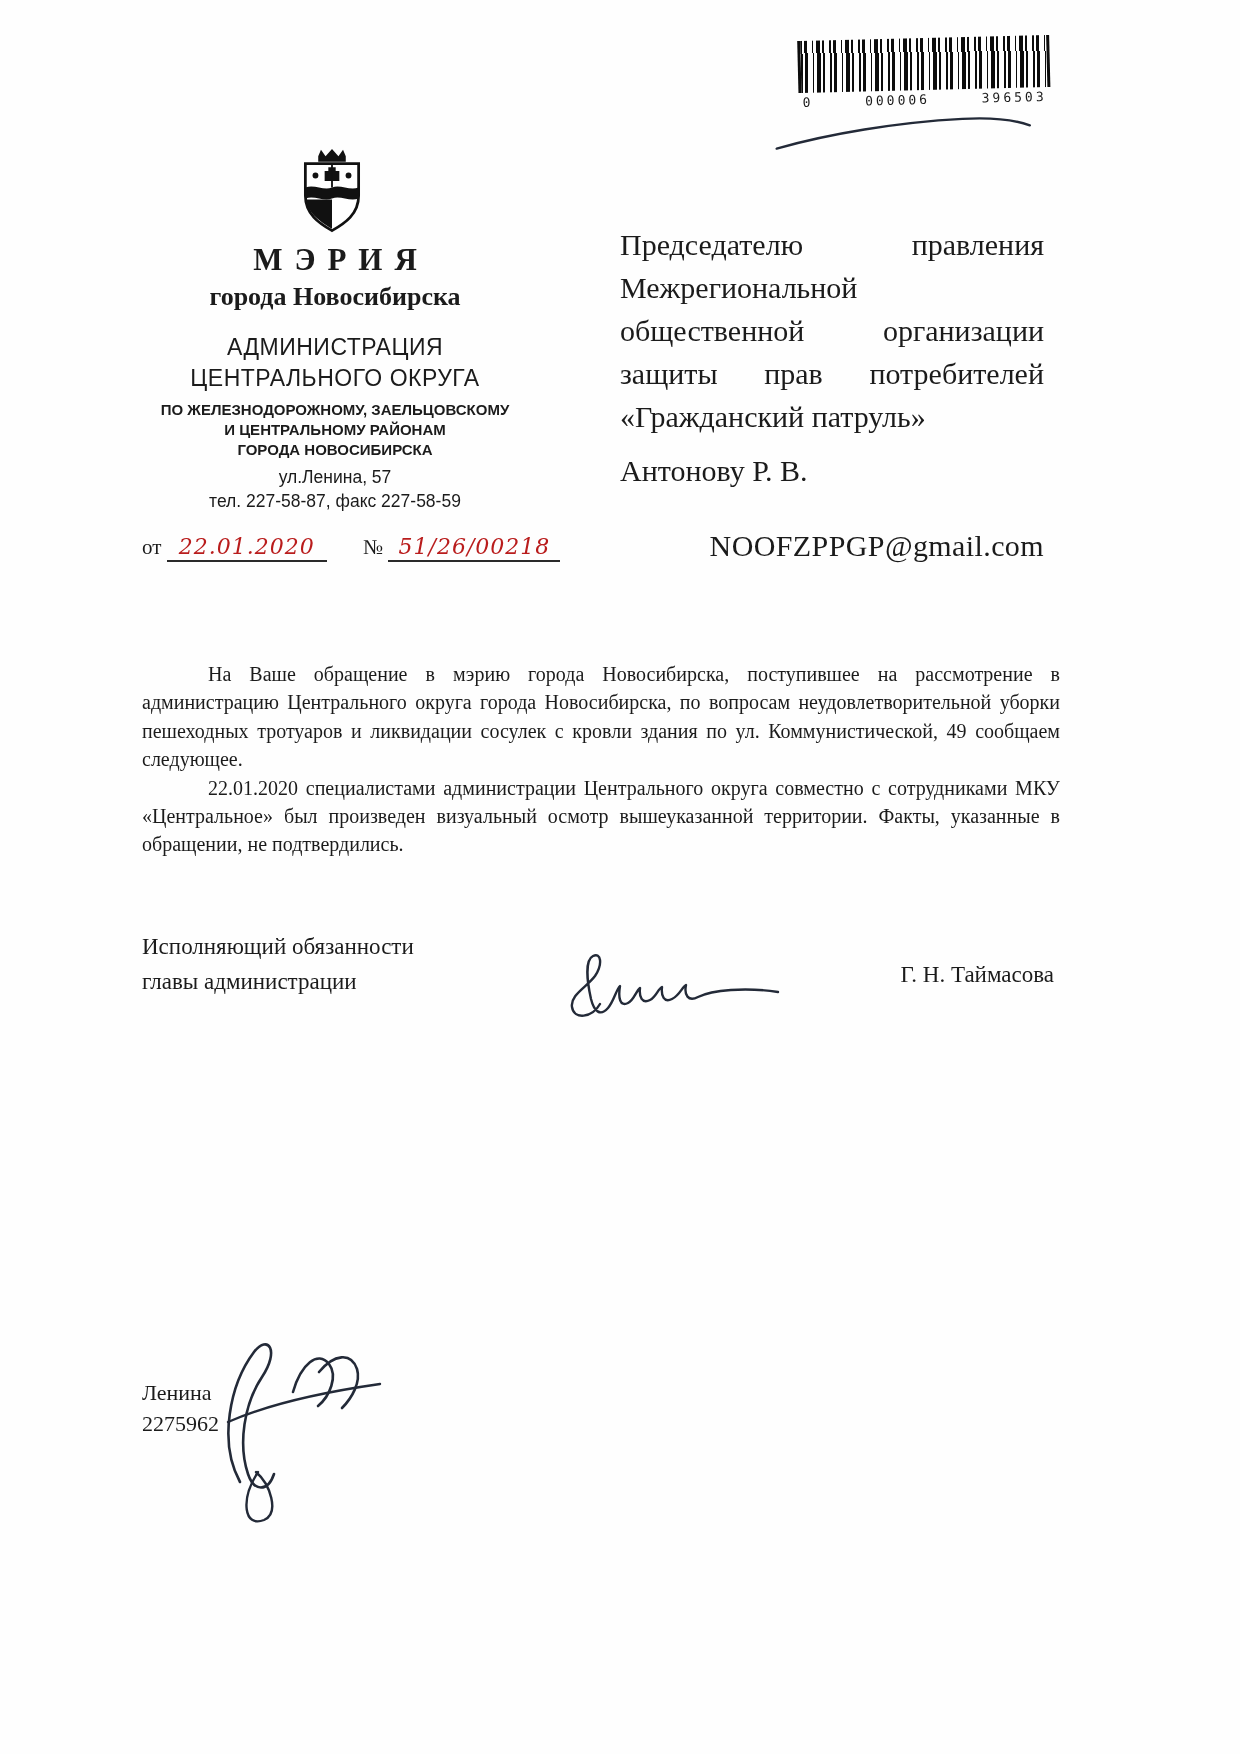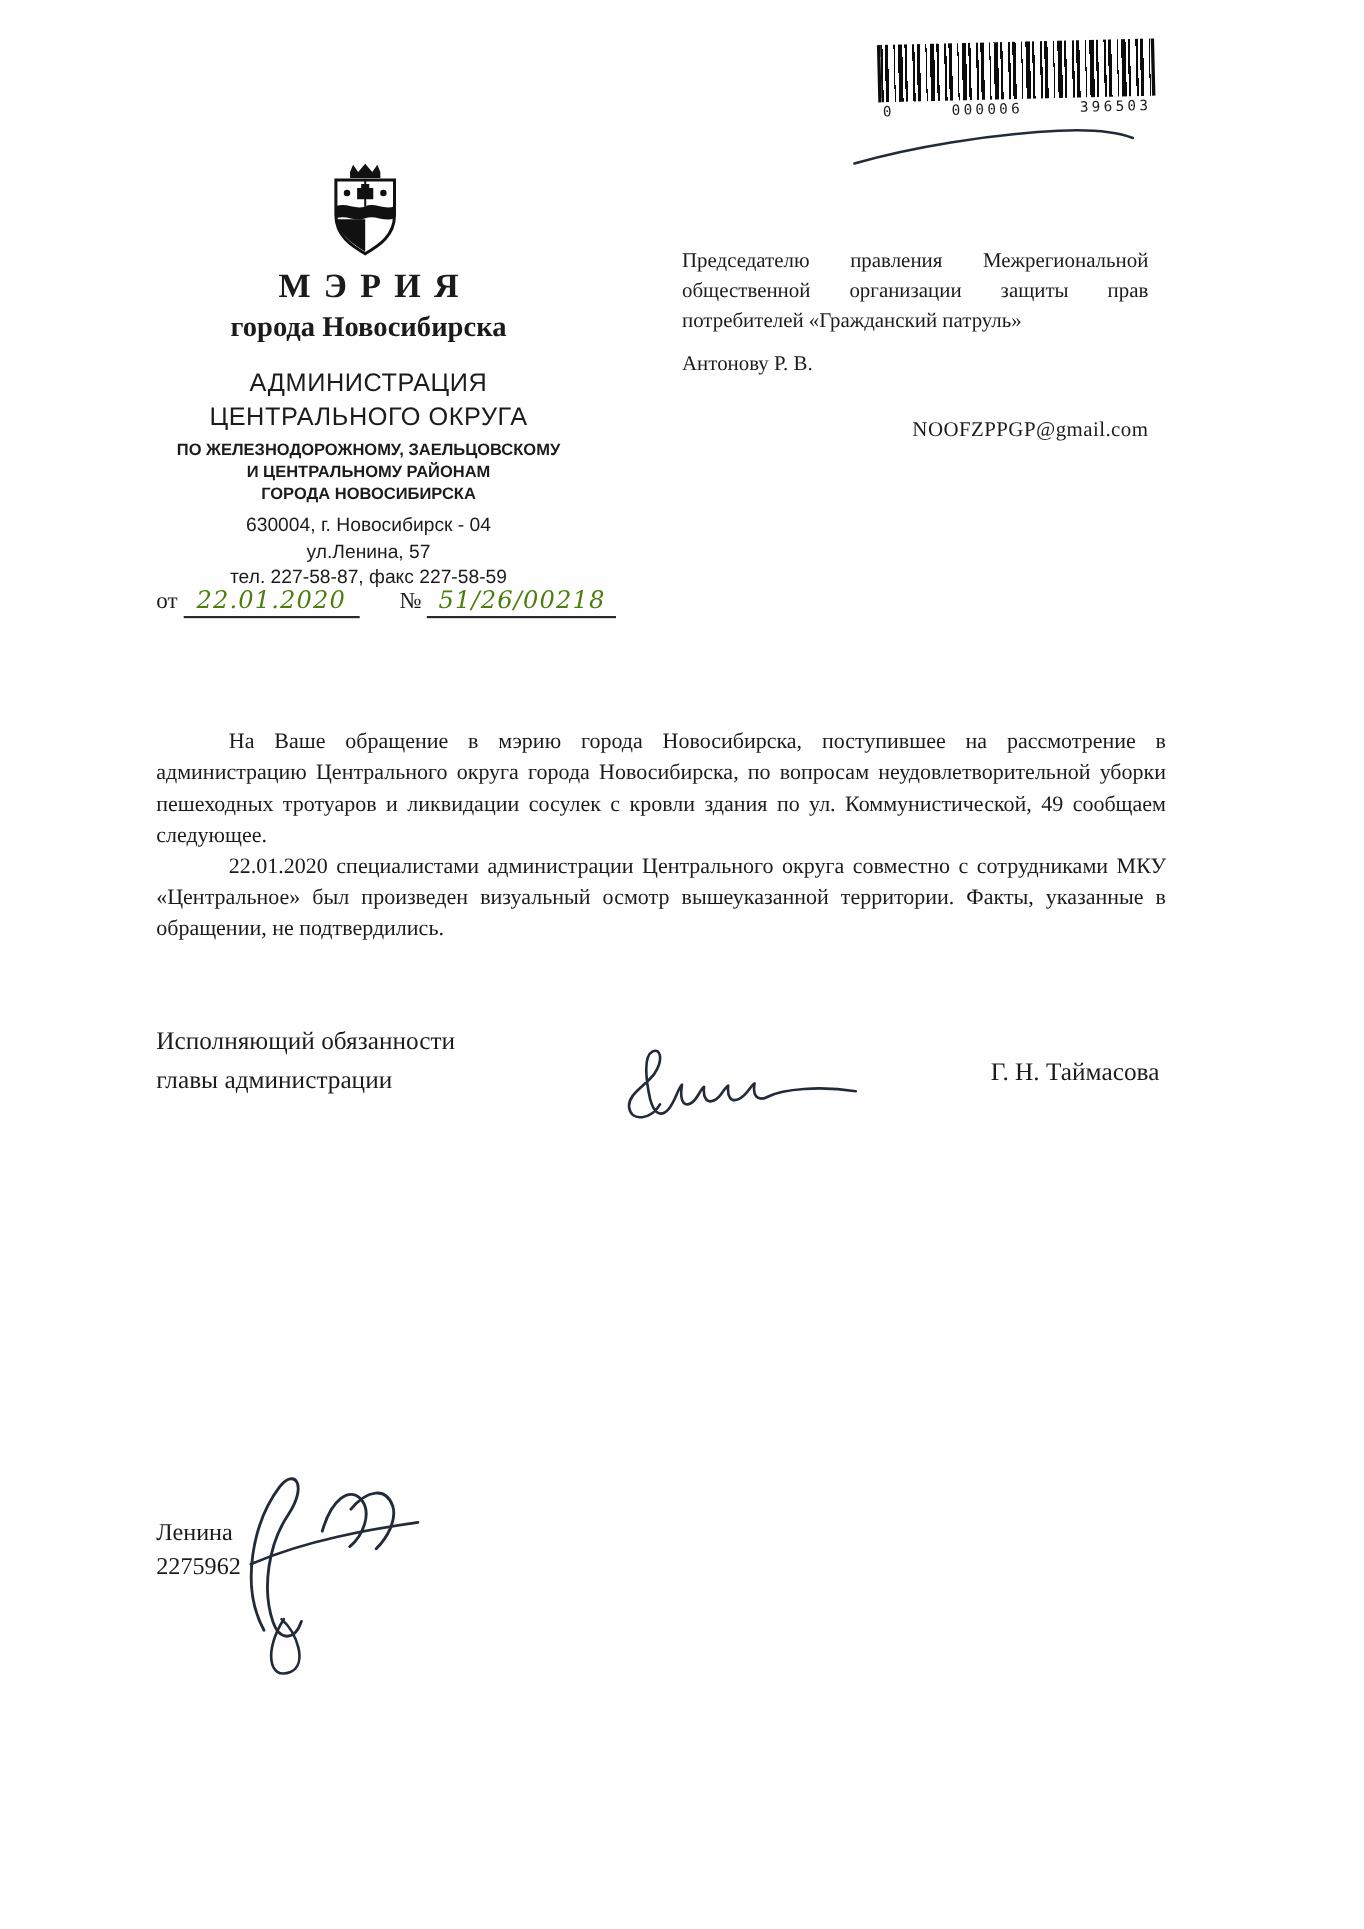--- a/index.html
+++ b/index.html
@@ -64,31 +64,31 @@
   .ref-line + .ref-line { margin-top:30px; }
   .fill {
     display:inline-block; text-align:center;
     border-bottom:2px solid #2a2a2a;
     padding:0 6px 1px 6px;
   }
   .hw {
     font-family:"DejaVu Serif", serif;
     font-style:italic;
     font-size:22px;
-    color:#4d7c0f;
+    color:#b91c1c;
     letter-spacing:1px;
   }
   .w160 { min-width:148px; }
   .w170 { min-width:160px;text-align:center; }
   .gap { display:inline-block; width:26px; }
 
   
   .recipient {
     position:absolute; left:620px; top:224px; width:424px;
-    font-size:19px; line-height:1.43; text-align:justify;
+    font-size:30px; line-height:1.43; text-align:justify;
   }
   .recipient .name { margin-top:12px; text-align:left; }
   .recipient .email { margin-top:32px; text-align:right; letter-spacing:0.4px; }
 
   
   .body-text {
     position:absolute; left:142px; top:660px; width:918px;
     font-size:20px; line-height:1.42; text-align:justify;
   }
   .body-text p { margin:0; text-indent:66px; }
@@ -139,21 +139,20 @@
     <div class="dept">
       <div>АДМИНИСТРАЦИЯ</div>
       <div>ЦЕНТРАЛЬНОГО ОКРУГА</div>
     </div>
     <div class="districts">
       <div>ПО ЖЕЛЕЗНОДОРОЖНОМУ, ЗАЕЛЬЦОВСКОМУ</div>
       <div>И ЦЕНТРАЛЬНОМУ РАЙОНАМ</div>
       <div>ГОРОДА НОВОСИБИРСКА</div>
     </div>
     <div class="addr">
-      <div>630004, г. Новосибирск - 04</div>
       <div>ул.Ленина, 57</div>
       <div>тел. 227-58-87, факс 227-58-59</div>
     </div>
   </div>
 
   <div class="ref">
     <div class="ref-line">
       <span>от</span>
       <span class="fill w160 hw">22.01.2020</span>
       <span class="gap"></span>

